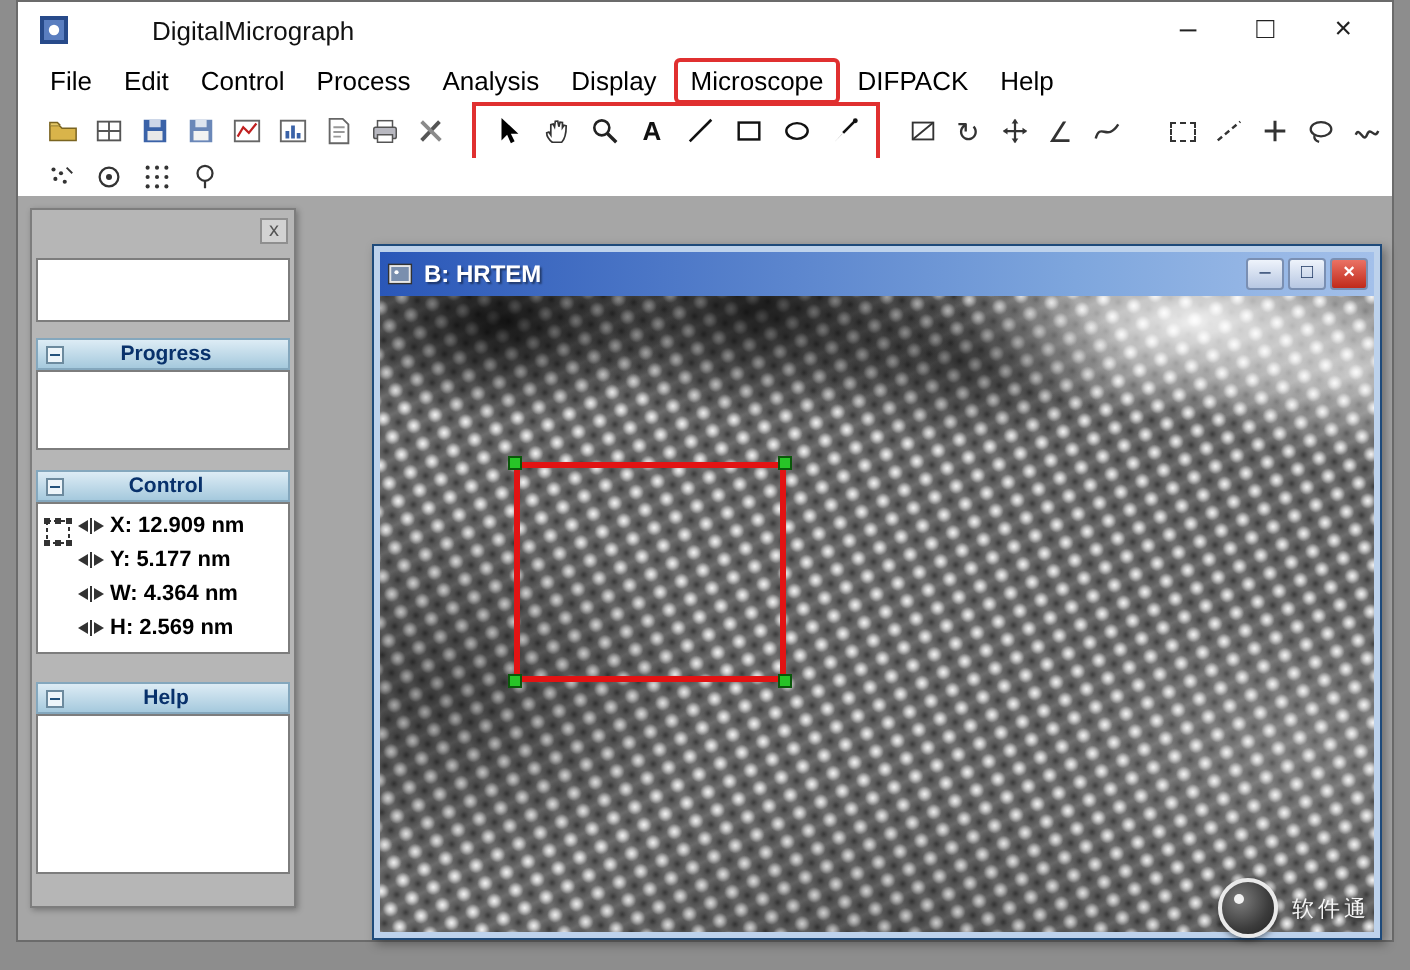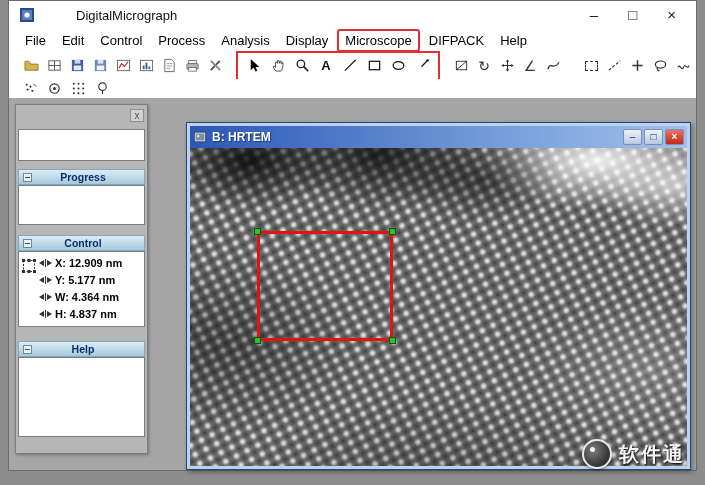--- a/index.html
+++ b/index.html
@@ -87,21 +87,21 @@
   .selection { position:absolute; left:67px; top:83px; width:136px; height:110px; border:3px solid #e21313; }
   .handle { position:absolute; width:7px; height:7px; background:#27c427; border:1px solid #0a570a; }
   .handle.tl { left:-6px; top:-6px; } .handle.tr { right:-6px; top:-6px; }
   .handle.bl { left:-6px; bottom:-6px; } .handle.br { right:-6px; bottom:-6px; }
 
   
   .watermark { position:absolute; right:20px; bottom:16px; display:flex; align-items:center; gap:7px; z-index:50; }
   .wm-logo { width:30px; height:30px; border-radius:50%; border:2px solid #e9e9e9;
     background:radial-gradient(circle at 35% 35%, #7d7d7d, #3c3c3c 60%, #1f1f1f); position:relative; box-shadow:0 1px 3px rgba(0,0,0,.5); }
   .wm-logo::after { content:""; position:absolute; left:6px; top:6px; width:5px; height:5px; border-radius:50%; background:rgba(255,255,255,.9); }
-  .wm-text { color:#f6f6f6; font-size:20px; font-weight:bold; letter-spacing:2px; text-shadow:1px 1px 2px #000; }
+  .wm-text { color:#f6f6f6; font-size:11px; font-weight:normal; letter-spacing:2px; text-shadow:1px 1px 2px #000; }
 </style>
 </head>
 <body>
 
 <div class="screen">
   <div class="app">
 
     <div class="titlebar">
       <span class="app-icon">
         <svg viewBox="0 0 16 16">
@@ -379,21 +379,21 @@
               <span class="lbl">W:</span>
               <span>4.364 nm</span>
             </div>
             <div class="crow">
               <span class="spinner">
                   <span class="spL"></span>
                   <span class="spdiv"></span>
                   <span class="spR"></span>
                 </span>
               <span class="lbl">H:</span>
-              <span>4.837 nm</span>
+              <span>2.569 nm</span>
             </div>
           </div>
         </div>
 
         <div class="phead mt14">
           <span class="collapse"></span>
           <span class="ptitle">Help</span>
         </div>
         <div class="pcontent h80"></div>
       </div>

